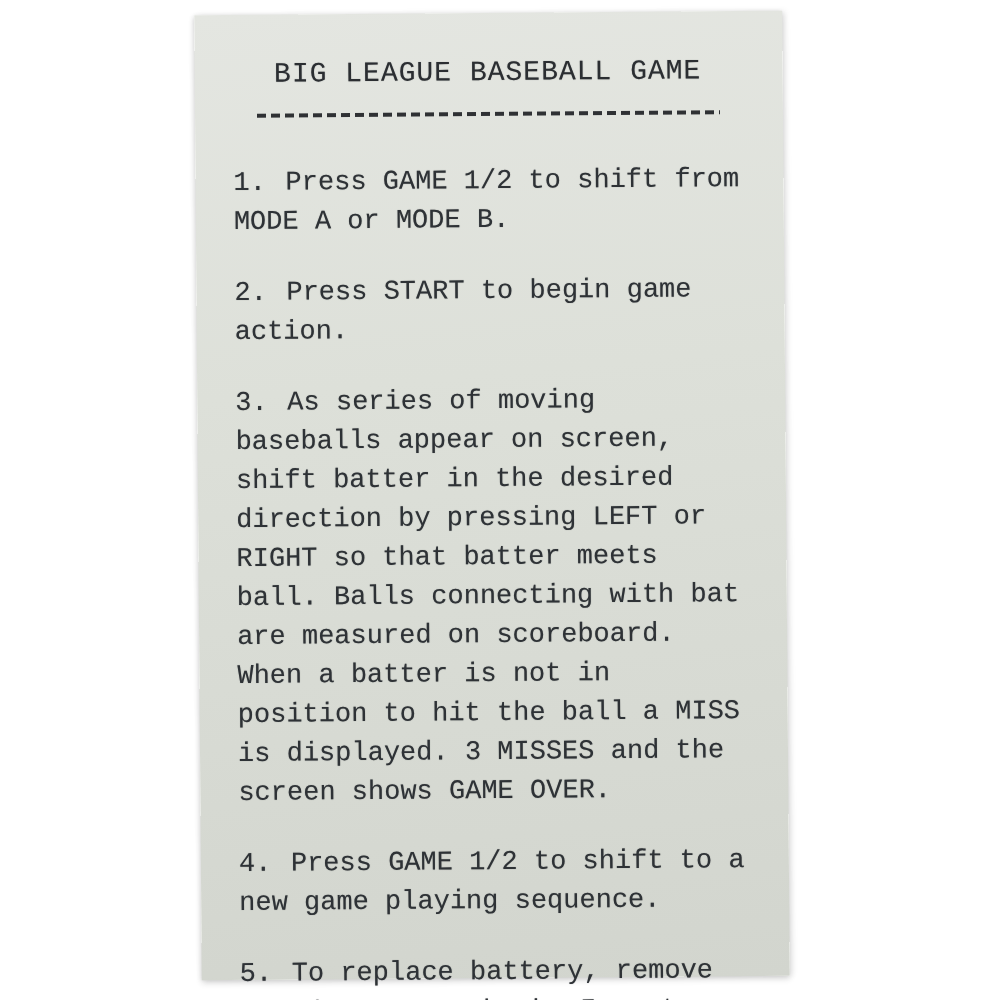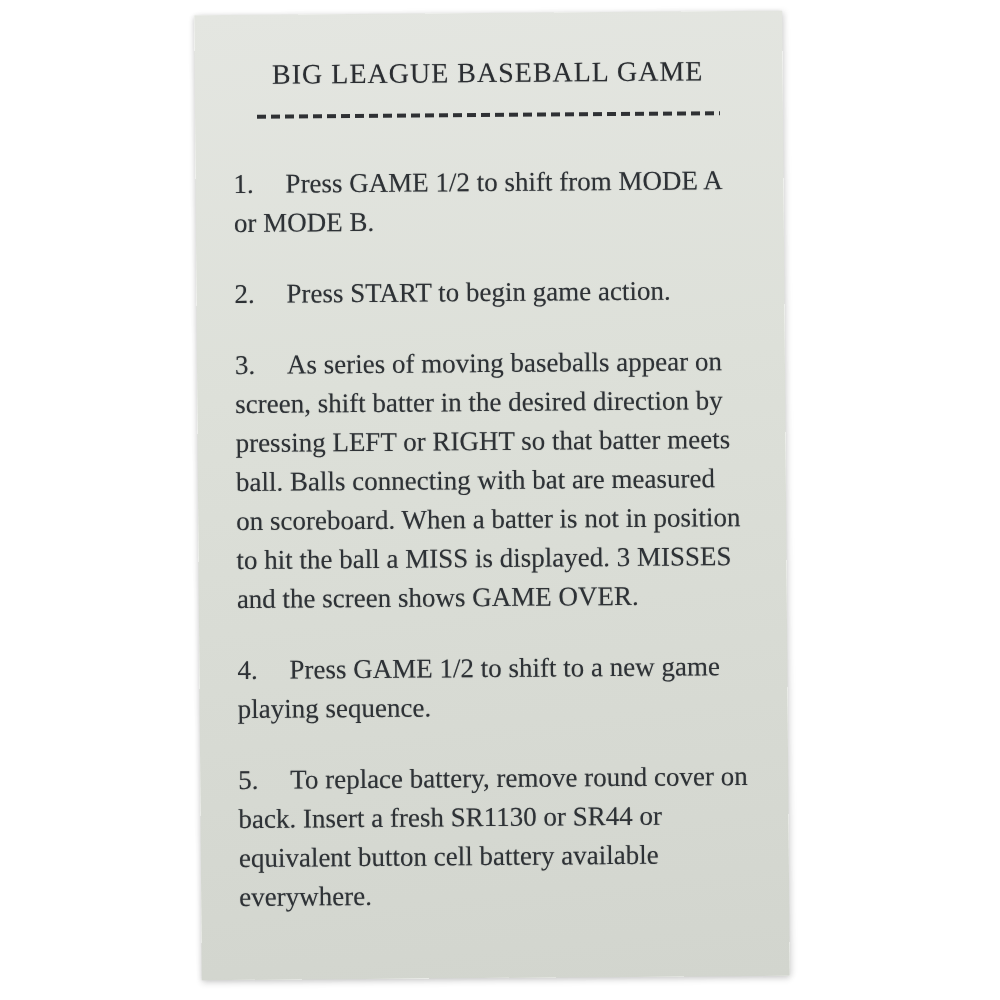--- a/index.html
+++ b/index.html
@@ -9,20 +9,21 @@
     height: 1000px;
     background: #ffffff;
     overflow: hidden;
     font-family: "Liberation Serif", serif;
   }
   .scene {
     position: relative;
     width: 1000px;
     height: 1000px;
     background: #ffffff;
+    font-family: Liberation Mono, monospace;
   }
   .card {
     position: absolute;
     left: 198px;
     top: 13px;
     width: 588px;
     height: 965px;
     box-sizing: border-box;
     padding: 44px 40px 0 38px;
     background: linear-gradient(175deg, #e4e6e1 0%, #dde0d9 38%, #d6d9d2 78%, #d2d5ce 100%);

